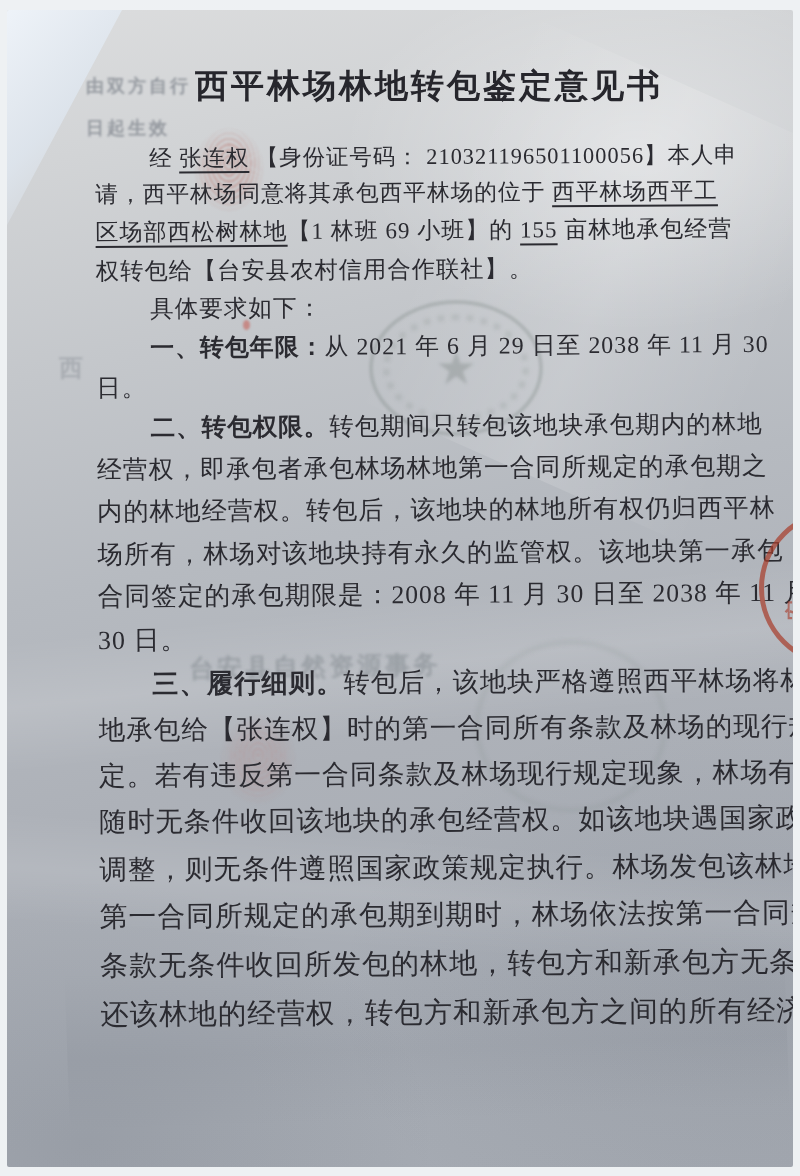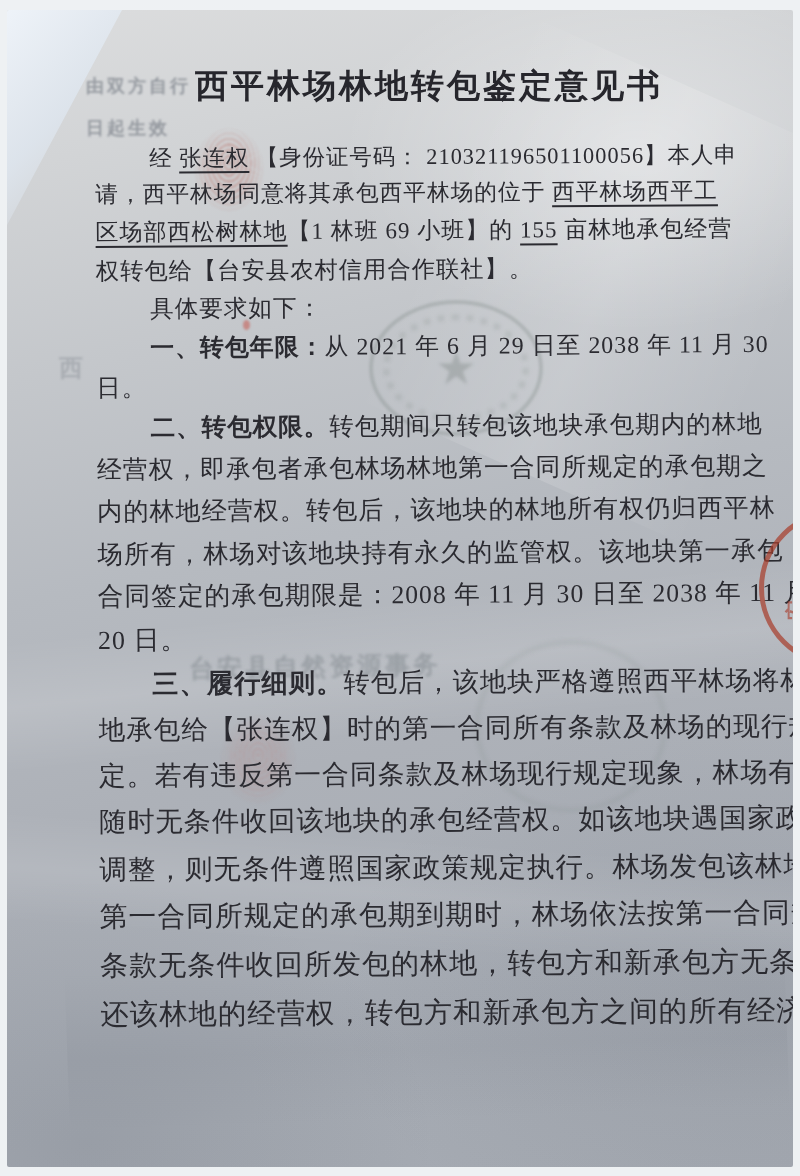--- a/index.html
+++ b/index.html
@@ -137,21 +137,21 @@
         <div class="doc-line" style="height: 37.52px; line-height: 37.52px; font-size: 23px;"><span class="u">区场部西松树林地</span><span>【1 林班 69 小班】的 </span><span class="u">155</span><span> 亩林地承包经营</span></div>
         <div class="doc-line" style="height: 38.18px; line-height: 38.18px; font-size: 23.3px;"><span>权转包给【台安县农村信用合作联社】。</span></div>
         <div class="doc-line indent" style="height: 38.84px; line-height: 38.84px; font-size: 23.6px;"><span>具体要求如下：</span></div>
         <div class="doc-line indent" style="height: 39.5px; line-height: 39.5px; font-size: 23.9px;"><span class="b">一、转包年限：</span><span>从 2021 年 6 月 29 日至 2038 年 11 月 30</span></div>
         <div class="doc-line" style="height: 40.16px; line-height: 40.16px; font-size: 24.2px;"><span>日。</span></div>
         <div class="doc-line indent" style="height: 40.82px; line-height: 40.82px; font-size: 24.5px;"><span class="b">二、转包权限。</span><span>转包期间只转包该地块承包期内的林地</span></div>
         <div class="doc-line" style="height: 41.48px; line-height: 41.48px; font-size: 24.8px;"><span>经营权，即承包者承包林场林地第一合同所规定的承包期之</span></div>
         <div class="doc-line" style="height: 42.14px; line-height: 42.14px; font-size: 25.1px;"><span>内的林地经营权。转包后，该地块的林地所有权仍归西平林</span></div>
         <div class="doc-line" style="height: 42.8px; line-height: 42.8px; font-size: 25.4px;"><span>场所有，林场对该地块持有永久的监管权。该地块第一承包</span></div>
         <div class="doc-line" style="height: 43.46px; line-height: 43.46px; font-size: 25.7px;"><span>合同签定的承包期限是：2008 年 11 月 30 日至 2038 年 11 月</span></div>
-        <div class="doc-line" style="height: 44.12px; line-height: 44.12px; font-size: 26px;"><span>20 日。</span></div>
+        <div class="doc-line" style="height: 44.12px; line-height: 44.12px; font-size: 26px;"><span>30 日。</span></div>
         <div class="doc-line indent" style="height: 44.78px; line-height: 44.78px; font-size: 26.3px;"><span class="b">三、履行细则。</span><span>转包后，该地块严格遵照西平林场将林</span></div>
         <div class="doc-line" style="height: 45.44px; line-height: 45.44px; font-size: 26.6px;"><span>地承包给【张连权】时的第一合同所有条款及林场的现行规</span></div>
         <div class="doc-line" style="height: 46.1px; line-height: 46.1px; font-size: 26.9px;"><span>定。若有违反第一合同条款及林场现行规定现象，林场有权</span></div>
         <div class="doc-line" style="height: 46.76px; line-height: 46.76px; font-size: 27.2px;"><span>随时无条件收回该地块的承包经营权。如该地块遇国家政策</span></div>
         <div class="doc-line" style="height: 47.42px; line-height: 47.42px; font-size: 27.5px;"><span>调整，则无条件遵照国家政策规定执行。林场发包该林地时</span></div>
         <div class="doc-line" style="height: 48.08px; line-height: 48.08px; font-size: 27.8px;"><span>第一合同所规定的承包期到期时，林场依法按第一合同规定</span></div>
         <div class="doc-line" style="height: 48.74px; line-height: 48.74px; font-size: 28.1px;"><span>条款无条件收回所发包的林地，转包方和新承包方无条件归</span></div>
         <div class="doc-line" style="height: 49.4px; line-height: 49.4px; font-size: 28.4px;"><span>还该林地的经营权，转包方和新承包方之间的所有经济纠纷</span></div>
       </div>
 

